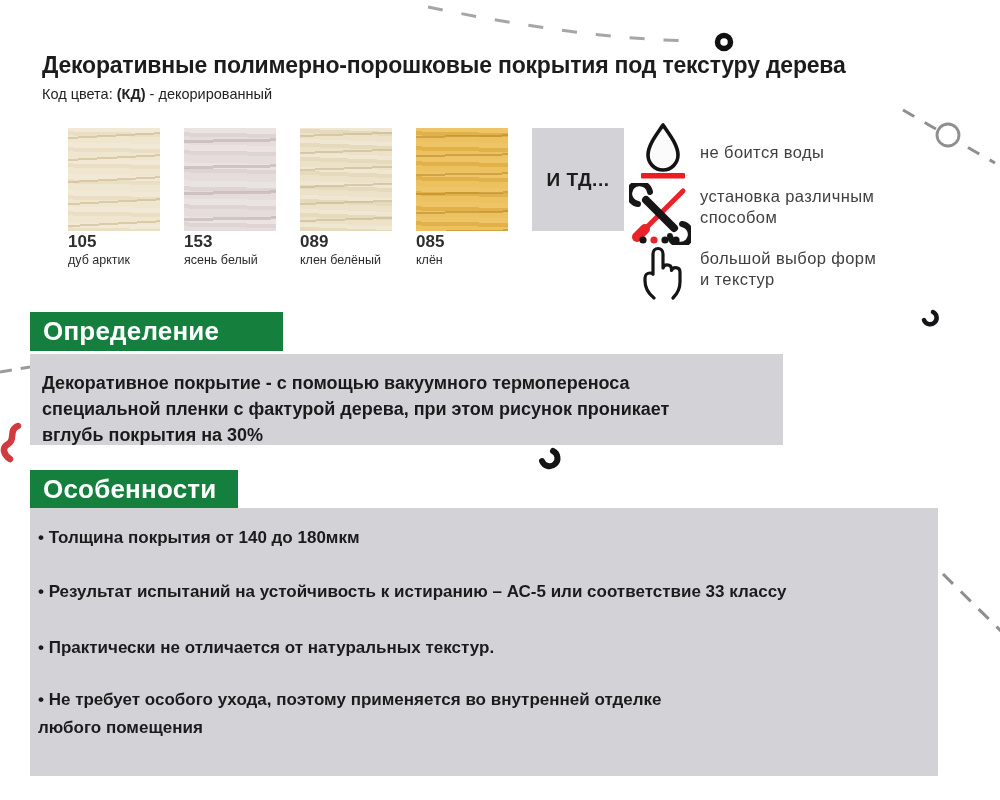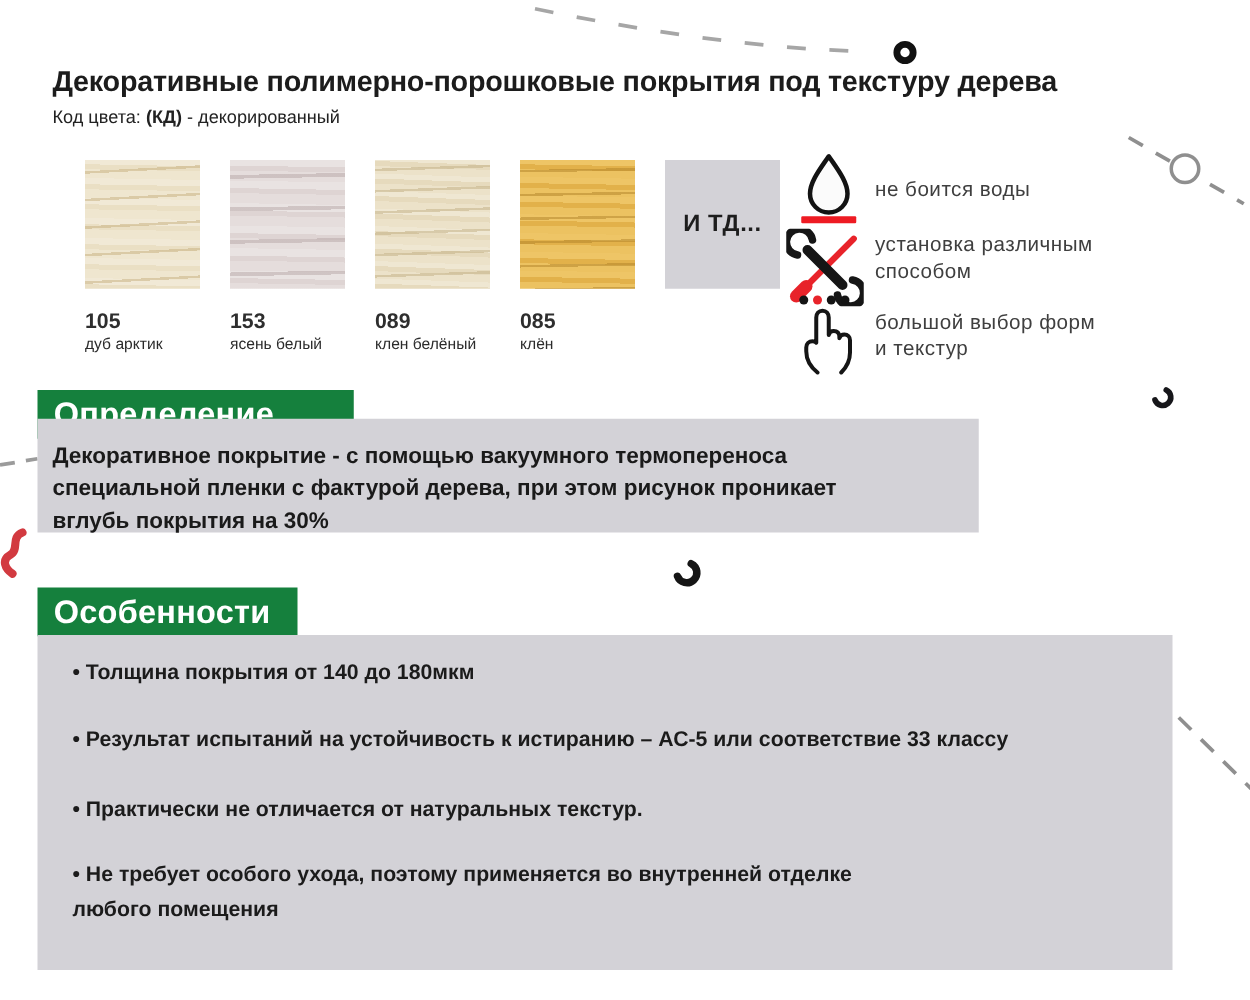--- a/index.html
+++ b/index.html
@@ -23,42 +23,42 @@
     repeating-linear-gradient(181deg,#f1e9d6 0 5px,#eadfc4 5px 9px,#efe6cf 9px 16px);}
   .tex-ash-white{background:
     repeating-linear-gradient(179deg, rgba(186,170,170,0) 0 12px, rgba(182,166,166,.5) 12px 15px, rgba(186,170,170,0) 15px 26px),
     repeating-linear-gradient(181deg,#e9e3e2 0 6px,#ded4d3 6px 10px,#e5dddc 10px 18px);}
   .tex-maple-bleached{background:
     repeating-linear-gradient(178deg, rgba(196,178,136,0) 0 7px, rgba(196,178,136,.55) 7px 9px, rgba(196,178,136,0) 9px 17px),
     repeating-linear-gradient(182deg,#efe7d2 0 4px,#e6dabd 4px 8px,#ece2c9 8px 14px);}
   .tex-maple{background:
     repeating-linear-gradient(179deg, rgba(186,140,50,0) 0 8px, rgba(176,130,40,.5) 8px 10px, rgba(186,140,50,0) 10px 19px),
     repeating-linear-gradient(181deg,#eec566 0 5px,#e2b14a 5px 9px,#ecc261 9px 15px);}
-  .swatch-code{margin-top:17px;font-size:17px;font-weight:700;color:#2e2e2e;line-height:1;}
+  .swatch-code{margin-top:2px;font-size:17px;font-weight:700;color:#2e2e2e;line-height:1;}
   .swatch-name{margin-top:4px;font-size:12.5px;font-weight:400;color:#2b2b2b;line-height:1.1;white-space:nowrap;}
   .etc-box{
     width:92px;height:103px;background:#d3d2d7;display:flex;align-items:center;justify-content:center;
     font-size:19px;font-weight:700;letter-spacing:.5px;color:#1d1d1d;
   }
   
   .adv-icon{position:absolute;}
   .adv-label{position:absolute;font-size:16.5px;color:#3f3f3f;letter-spacing:.4px;line-height:21px;}
   .adv-label div{white-space:nowrap;}
   
   .banner{
     position:absolute;height:39px;background:#15803d;color:#fff;
     display:flex;align-items:center;padding-left:13px;box-sizing:border-box;
     font-size:26px;font-weight:700;letter-spacing:.2px;
   }
   .banner-def{left:30px;top:312px;width:253px;}
   .banner-feat{left:30px;top:470px;width:208px;}
   .panel{position:absolute;background:#d3d2d7;box-sizing:border-box;}
-  .panel-def{left:30px;top:335px;width:753px;height:91px;padding:16px 0 0 12px;}
+  .panel-def{left:30px;top:354px;width:753px;height:91px;padding:16px 0 0 12px;}
   .panel-def .line{font-size:18px;font-weight:700;line-height:26px;white-space:nowrap;color:#1a1a1a;}
-  .panel-feat{left:30px;top:508px;width:908px;height:268px;padding:20px 0 0 28px;}
+  .panel-feat{left:30px;top:508px;width:908px;height:268px;padding:20px 0 0 8px;}
   .bullet{font-size:17px;font-weight:700;color:#1b1b1b;}
   .bullet div{white-space:nowrap;}
   .bullet-1{margin-top:0;}
   .bullet-2{margin-top:26px;line-height:36px;}
   .bullet-3{margin-top:28px;}
   .bullet-4{margin-top:28px;line-height:28px;}
   
   .decor{position:absolute;left:0;top:0;pointer-events:none;}
 </style>
 </head>

